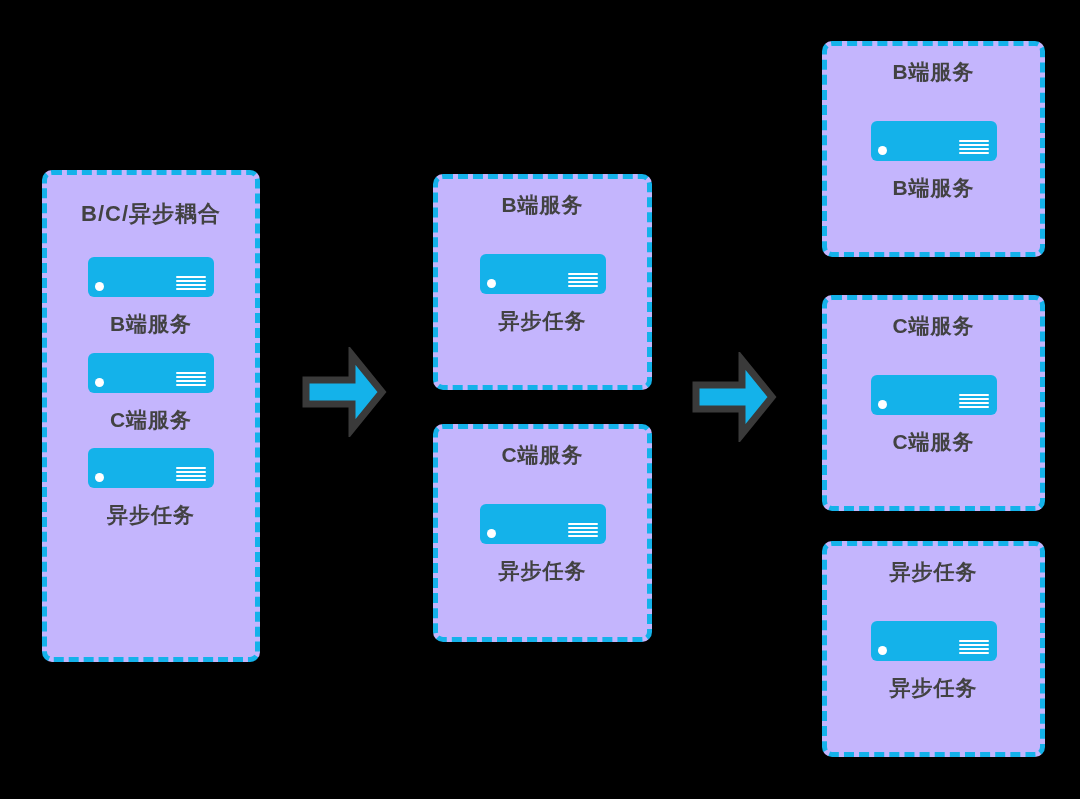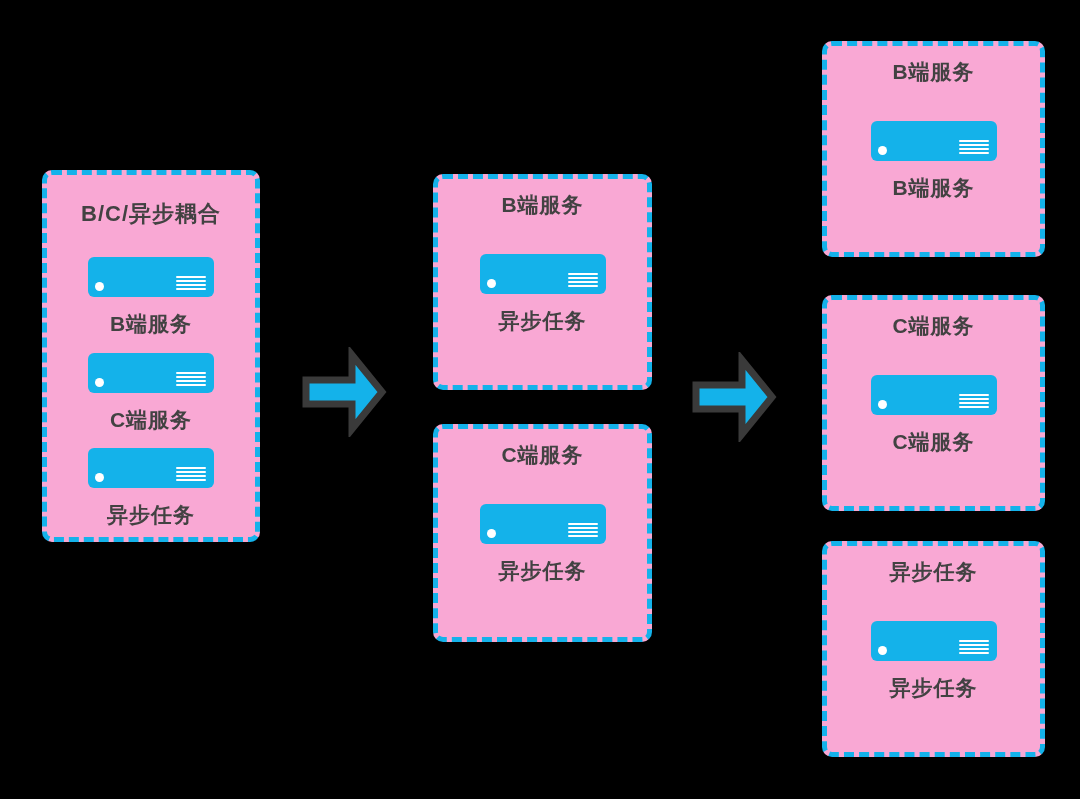--- a/index.html
+++ b/index.html
@@ -12,41 +12,41 @@
     position: relative;
     width: 1080px;
     height: 799px;
     background: #000000;
     overflow: hidden;
   }
   
   .panel {
     position: absolute;
     box-sizing: border-box;
-    background: #f9a8d4;
+    background: #c4b5fd;
     border: 5px dashed #14B2EA;
     border-radius: 10px;
   }
   .panel-title {
     position: absolute;
     left: 0;
     right: 0;
     margin: 0;
     text-align: center;
     font-size: 22px;
     line-height: 28px;
     font-weight: 600;
     color: #424242;
     letter-spacing: 1px;
   }
   .panel-small .panel-title { top: 12px; font-size: 21px; }
   .panel-left  .panel-title { top: 25px; }
 
   
-  .panel-left   { left: 42px;  top: 170px; width: 218px; height: 372px; }
+  .panel-left   { left: 42px;  top: 170px; width: 218px; height: 492px; }
   .panel-mid-1  { left: 433px; top: 174px; width: 219px; height: 216px; }
   .panel-mid-2  { left: 433px; top: 424px; width: 219px; height: 218px; }
   .panel-right-1{ left: 822px; top: 41px;  width: 223px; height: 216px; }
   .panel-right-2{ left: 822px; top: 295px; width: 223px; height: 216px; }
   .panel-right-3{ left: 822px; top: 541px; width: 223px; height: 216px; }
 
   
   .unit {
     position: absolute;
     left: 50%;

